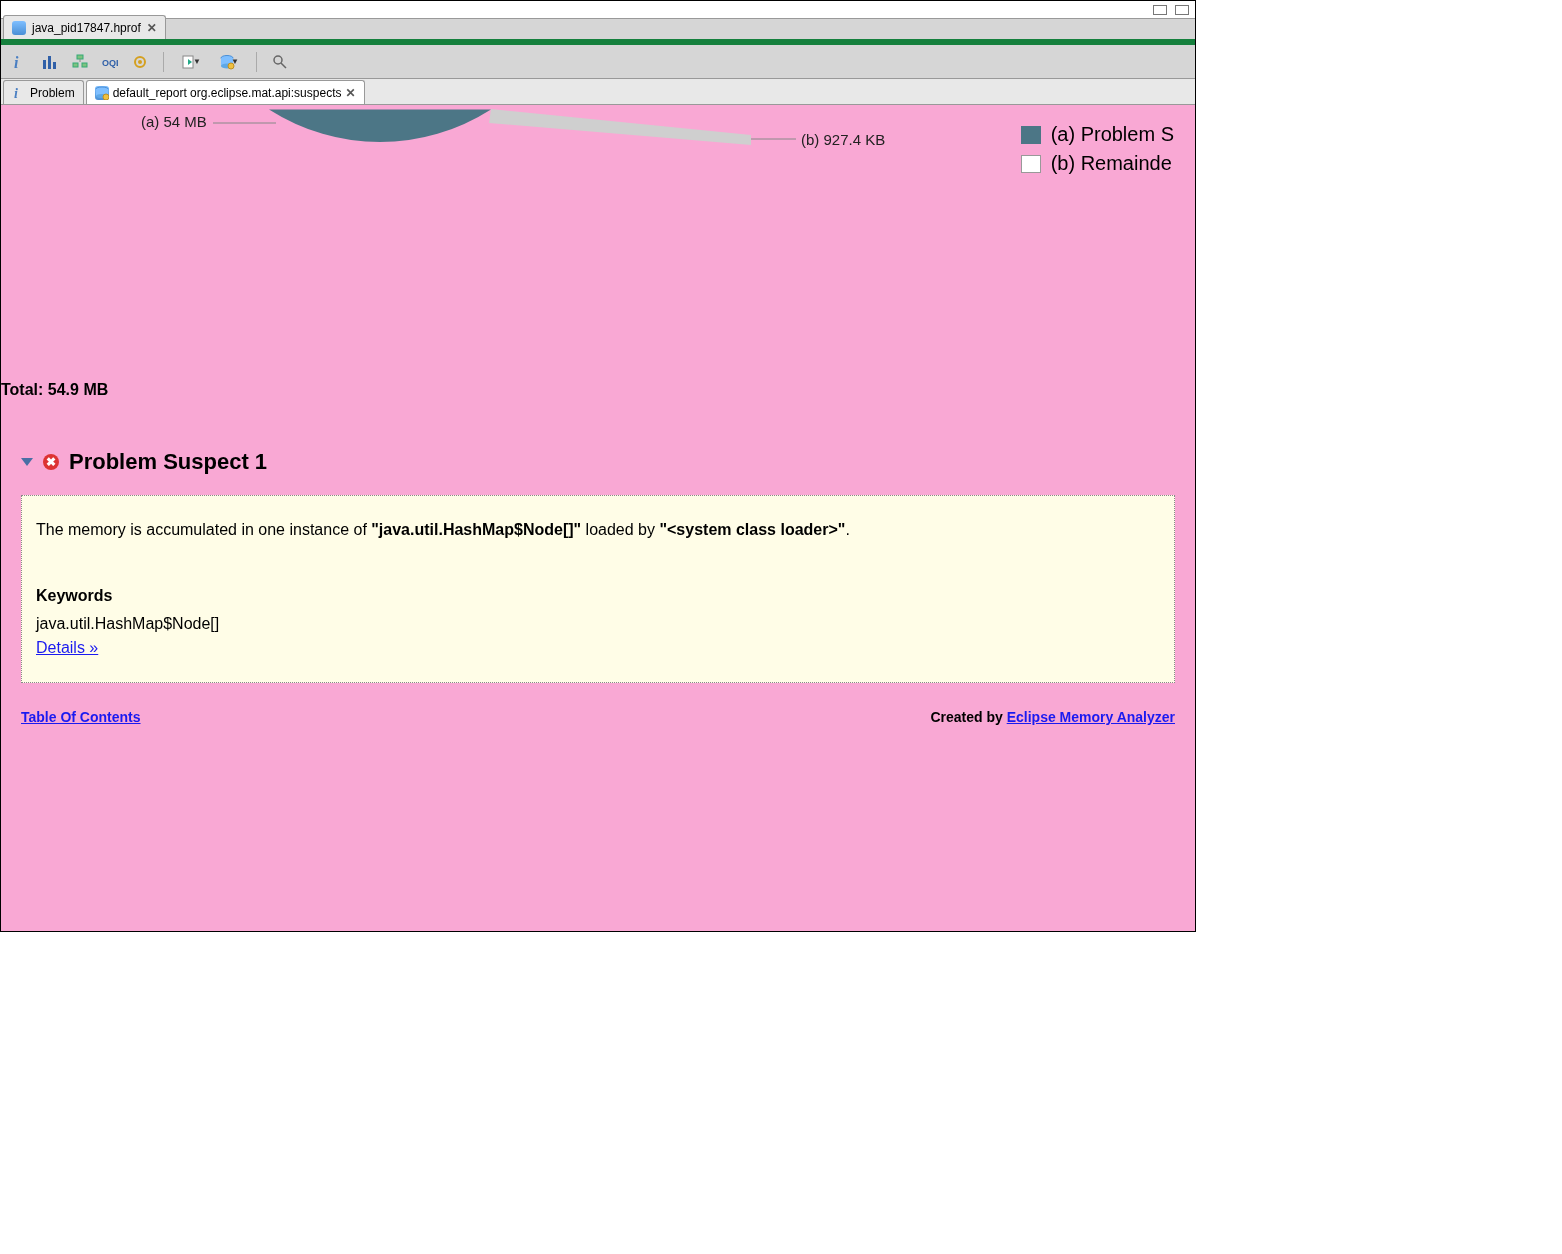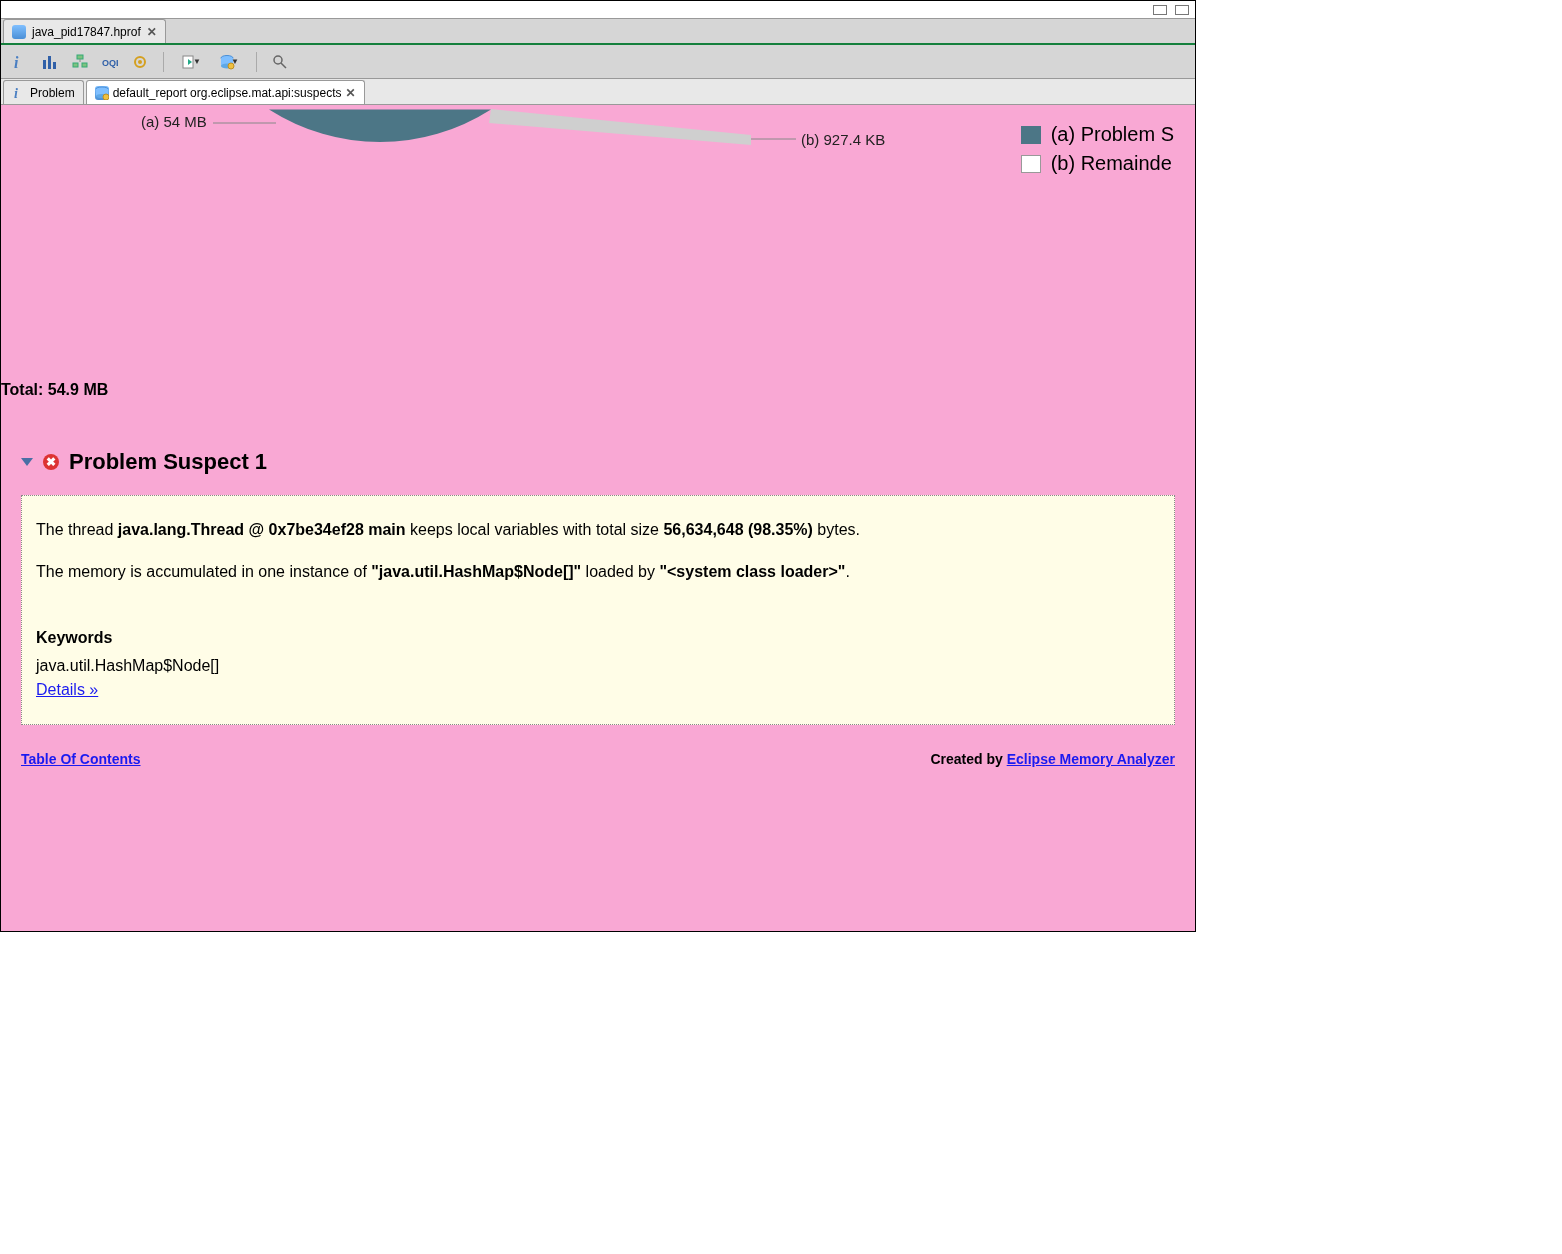--- a/index.html
+++ b/index.html
@@ -1,20 +1,20 @@
 <!DOCTYPE html>
 <html><head>
   <meta charset="utf-8">
   <style>
     * { box-sizing: border-box; margin: 0; padding: 0; }
     body { font-family: "Helvetica Neue", Arial, sans-serif; font-size: 13px; background: #fff; width: 1196px; }
     .window { border: 1px solid #000; background: #fff; }
     .title-controls { display: flex; justify-content: flex-end; padding: 2px 6px; border-bottom: 1px solid #999; height: 18px; gap: 8px; }
     .wc-box { width: 14px; height: 10px; border: 1px solid #777; margin-top: 2px; }
-    .editor-tabs { display: flex; background: #d6d6d6; border-bottom: 2px solid #15803d; height: 26px; align-items: flex-end; }
+    .editor-tabs { display: flex; background: #d6d6d6; border-bottom: 6px solid #15803d; height: 26px; align-items: flex-end; }
     .editor-tab { display: flex; align-items: center; gap: 6px; background: #e8e8e8; border: 1px solid #999; border-bottom: none; padding: 4px 8px; border-radius: 3px 3px 0 0; font-size: 12px; height: 24px; margin-left: 2px; }
     .toolbar { display: flex; align-items: center; gap: 12px; padding: 6px 10px; background: #d6d6d6; border-bottom: 1px solid #999; height: 34px; }
     .toolbar .sep { width: 1px; height: 20px; background: #aaa; margin: 0 2px; }
     .tb-icon { width: 18px; height: 18px; display: flex; align-items: center; justify-content: center; cursor: pointer; }
     .sub-tabs { display: flex; background: #e8e8e8; border-bottom: 1px solid #999; height: 26px; align-items: flex-end; }
     .sub-tab { display: flex; align-items: center; gap: 4px; border: 1px solid #999; border-bottom: none; padding: 3px 8px; background: #e8e8e8; font-size: 12px; height: 24px; border-radius: 3px 3px 0 0; margin-left: 2px;}
     .sub-tab.active { background: #fff; }
     .content { background: #f9a8d4; position: relative; padding: 0; height: 826px; overflow: hidden; }
     .chart-total { text-align: left; font-weight: bold; font-size: 16px; margin-top: 6px; }
     .legend { position: absolute; top: 18px; right: 21px; font-size: 20px; }
@@ -157,23 +157,20 @@
     </div>
 
     <div class="section-header">
       <div class="triangle-down"></div>
       <div class="err-icon">✖</div>
       <h2>Problem Suspect 1</h2>
     </div>
 
     <div class="detail-box">
       <p>
-        <span>The thread </span><b>java.lang.Thread @ 0x7be34ef28 main</b><span> keeps local variables with total size </span><b>56,634,648 (98.35%)</b><span> bytes.</span>
-      </p>
-      <p>
         <span>The memory is accumulated in one instance of </span><b>"java.util.HashMap$Node[]"</b><span> loaded by </span><b>"&lt;system class loader&gt;"</b><span>.</span>
       </p>
       <br>
       <p style="margin-bottom:4px"><b>Keywords</b></p>
       <div>java.util.HashMap$Node[]</div>
       <a href="#">Details »</a>
     </div>
 
     <div class="footer">
       <a href="#">Table Of Contents</a>

